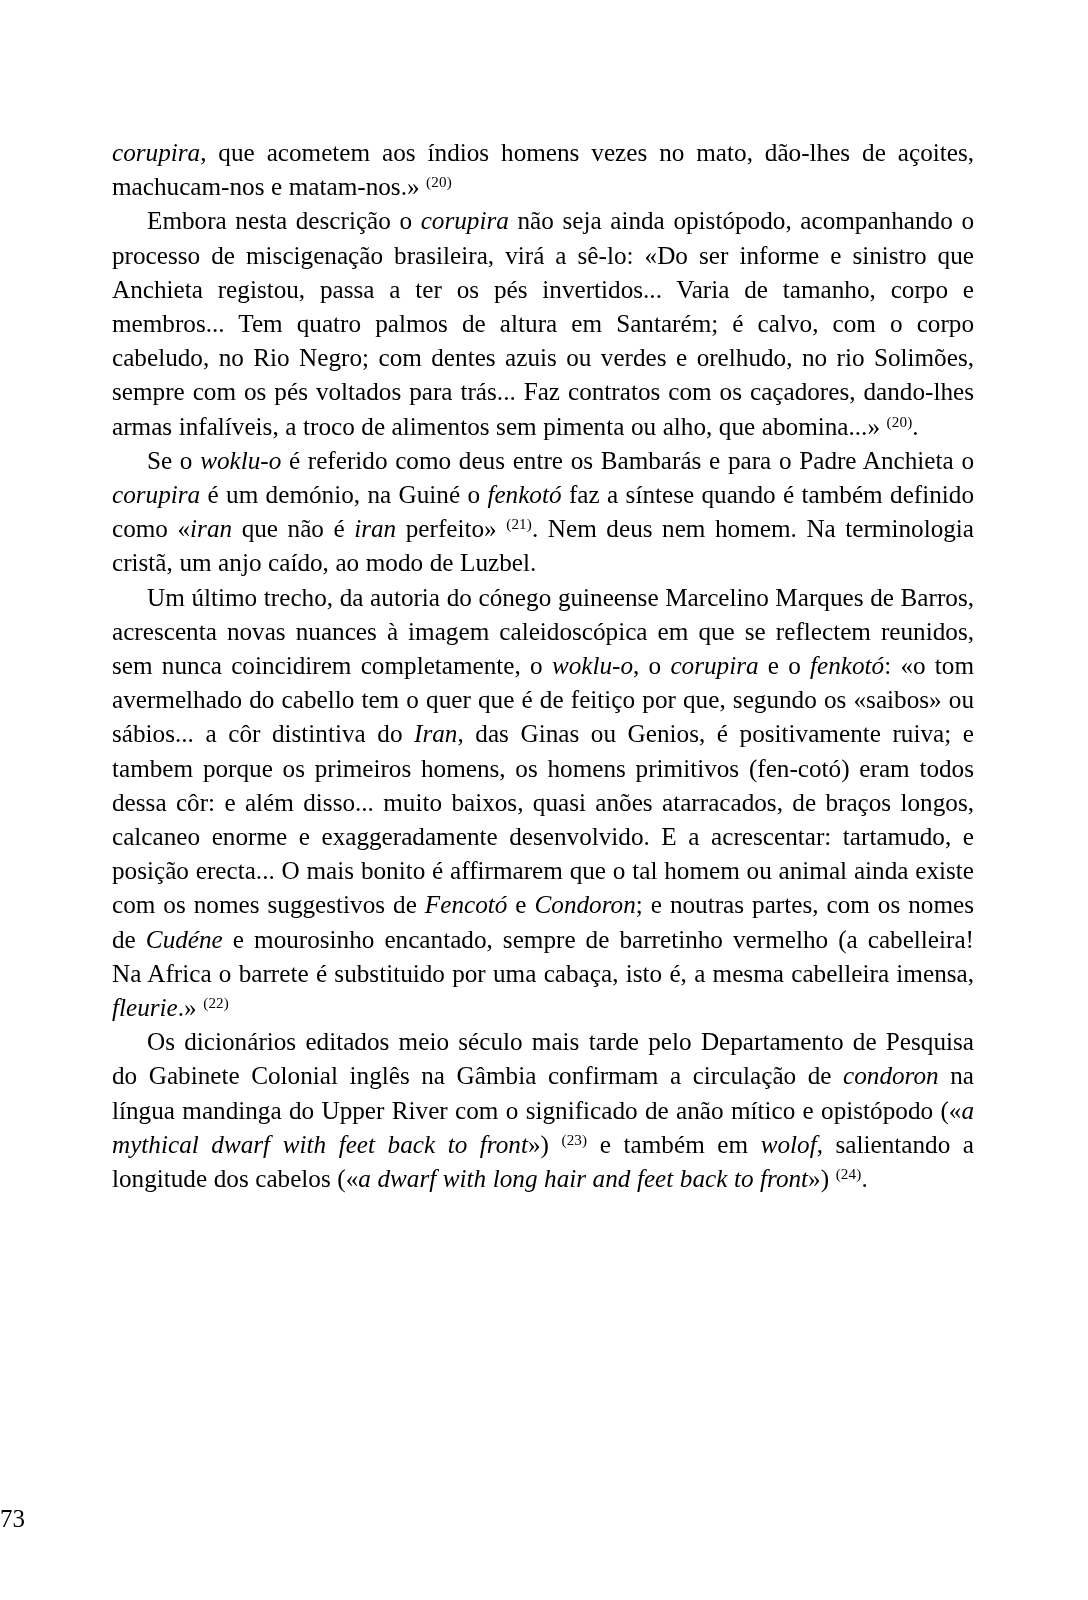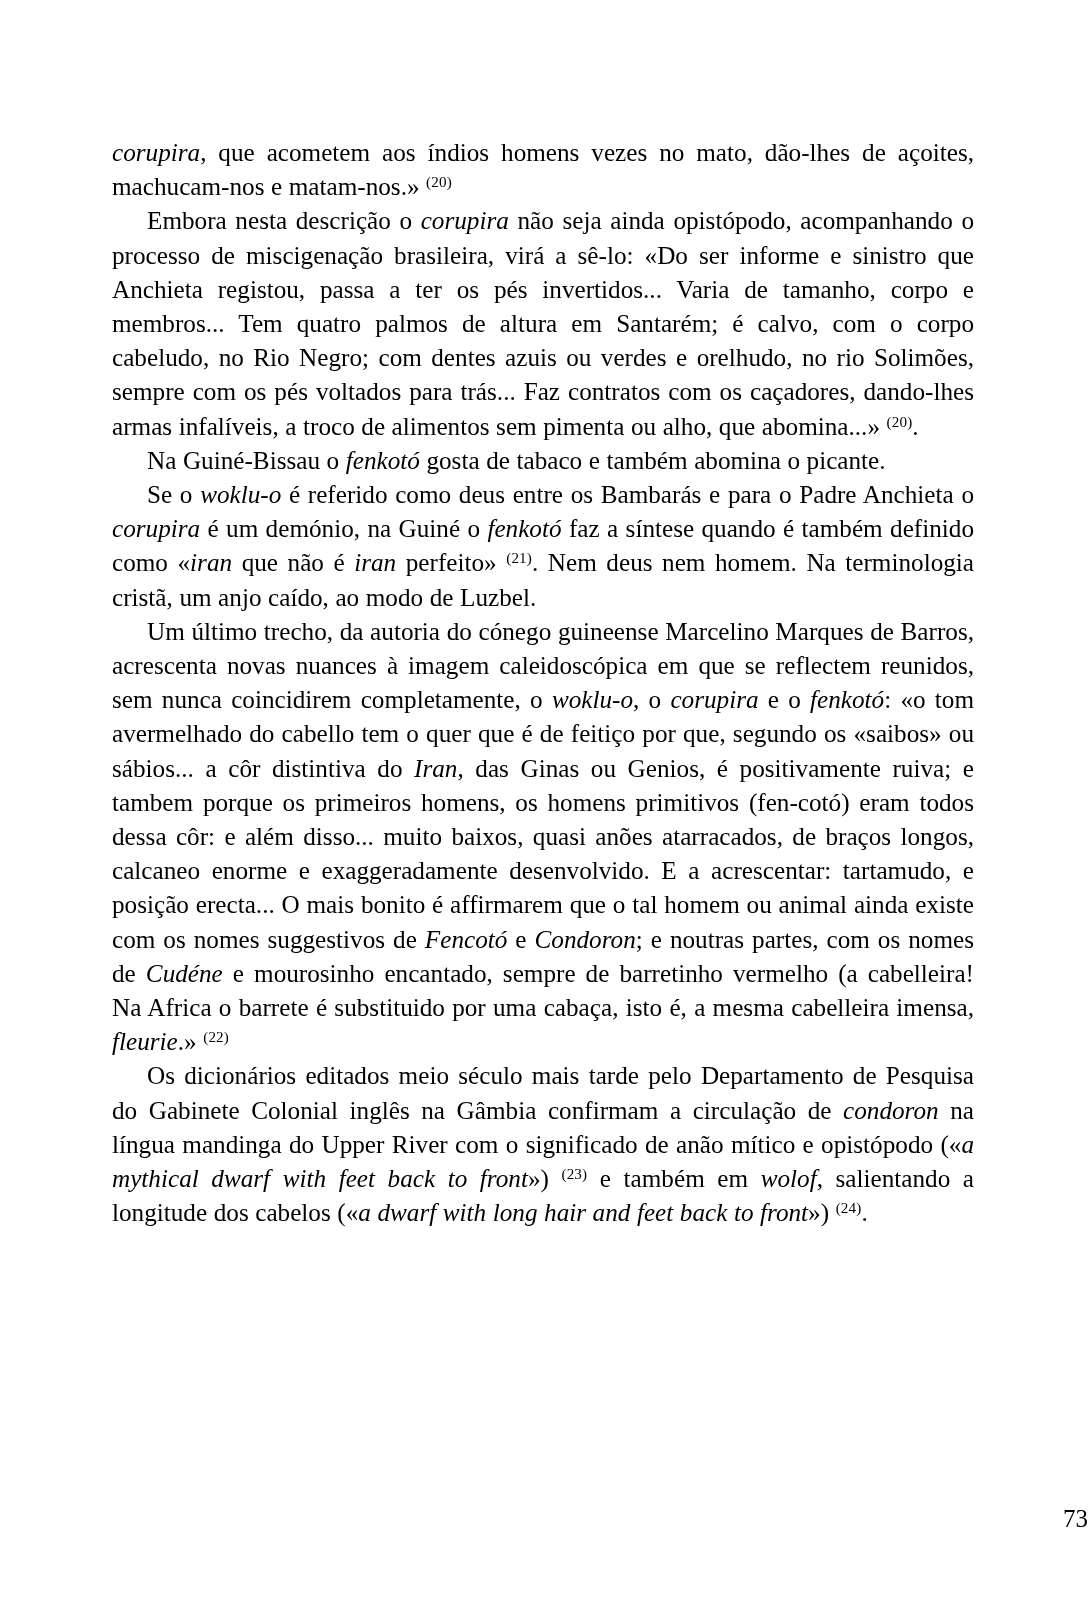--- a/index.html
+++ b/index.html
@@ -44,35 +44,34 @@
     font-size: 0.60em;
     vertical-align: 0.52em;
     line-height: 0;
     letter-spacing: 0.01em;
   }
   .pagenum {
     position: absolute;
     left: 0;
     right: 0;
     top: 1504px;
-    text-align: right;
+    text-align: left;
     font-size: 25px;
     line-height: 30px;
     font-family: "Liberation Serif", "DejaVu Serif", serif;
   }
 </style>
 </head>
 <body>
 
 <div class="page">
 
   <div class="textblock">
       <p class="para"><i>corupira</i><span>, que acometem aos índios homens vezes no mato, dão-lhes de açoites, machucam-nos e matam-nos.» </span><sup class="note">(20)</sup></p>
       <p class="para indent"><span>Embora nesta descrição o </span><i>corupira</i><span> não seja ainda opistópodo, acompanhando o processo de miscigenação brasileira, virá a sê-lo: «Do ser informe e sinistro que Anchieta registou, passa a ter os pés invertidos... Varia de tamanho, corpo e membros... Tem quatro palmos de altura em Santarém; é calvo, com o corpo cabeludo, no Rio Negro; com dentes azuis ou verdes e orelhudo, no rio Solimões, sempre com os pés voltados para trás... Faz contratos com os caçadores, dando-lhes armas infalíveis, a troco de alimentos sem pimenta ou alho, que abomina...» </span><sup class="note">(20)</sup><span>.</span></p>
-      <p class="para indent"><span>Na Guiné-Bissau o </span><i>fenkotó</i><span> gosta de tabaco e também abomina o picante.</span></p>
       <p class="para indent"><span>Se o </span><i>woklu-o</i><span> é referido como deus entre os Bambarás e para o Padre Anchieta o </span><i>corupira</i><span> é um demónio, na Guiné o </span><i>fenkotó</i><span> faz a síntese quando é também definido como «</span><i>iran</i><span> que não é </span><i>iran</i><span> perfeito» </span><sup class="note">(21)</sup><span>. Nem deus nem homem. Na terminologia cristã, um anjo caído, ao modo de Luzbel.</span></p>
       <p class="para indent"><span>Um último trecho, da autoria do cónego guineense Marcelino Marques de Barros, acrescenta novas nuances à imagem caleidoscópica em que se reflectem reunidos, sem nunca coincidirem completamente, o </span><i>woklu-o</i><span>, o </span><i>corupira</i><span> e o </span><i>fenkotó</i><span>: «o tom avermelhado do cabello tem o quer que é de feitiço por que, segundo os «saibos» ou sábios... a côr distintiva do </span><i>Iran</i><span>, das Ginas ou Genios, é positivamente ruiva; e tambem porque os primeiros homens, os homens primitivos (fen-cotó) eram todos dessa côr: e além disso... muito baixos, quasi anões atarracados, de braços longos, calcaneo enorme e exaggeradamente desenvolvido. E a acrescentar: tartamudo, e posição erecta... O mais bonito é affirmarem que o tal homem ou animal ainda existe com os nomes suggestivos de </span><i>Fencotó</i><span> e </span><i>Condoron</i><span>; e noutras partes, com os nomes de </span><i>Cudéne</i><span> e mourosinho encantado, sempre de barretinho vermelho (a cabelleira! Na Africa o barrete é substituido por uma cabaça, isto é, a mesma cabelleira imensa, </span><i>fleurie</i><span>.» </span><sup class="note">(22)</sup></p>
       <p class="para indent"><span>Os dicionários editados meio século mais tarde pelo Departamento de Pesquisa do Gabinete Colonial inglês na Gâmbia confirmam a circulação de </span><i>condoron</i><span> na língua mandinga do Upper River com o significado de anão mítico e opistópodo («</span><i>a mythical dwarf with feet back to front</i><span>») </span><sup class="note">(23)</sup><span> e também em </span><i>wolof</i><span>, salientando a longitude dos cabelos («</span><i>a dwarf with long hair and feet back to front</i><span>») </span><sup class="note">(24)</sup><span>.</span></p>
     </div>
 
   <div class="pagenum">73</div>
 
 </div>
 
 </body></html>

